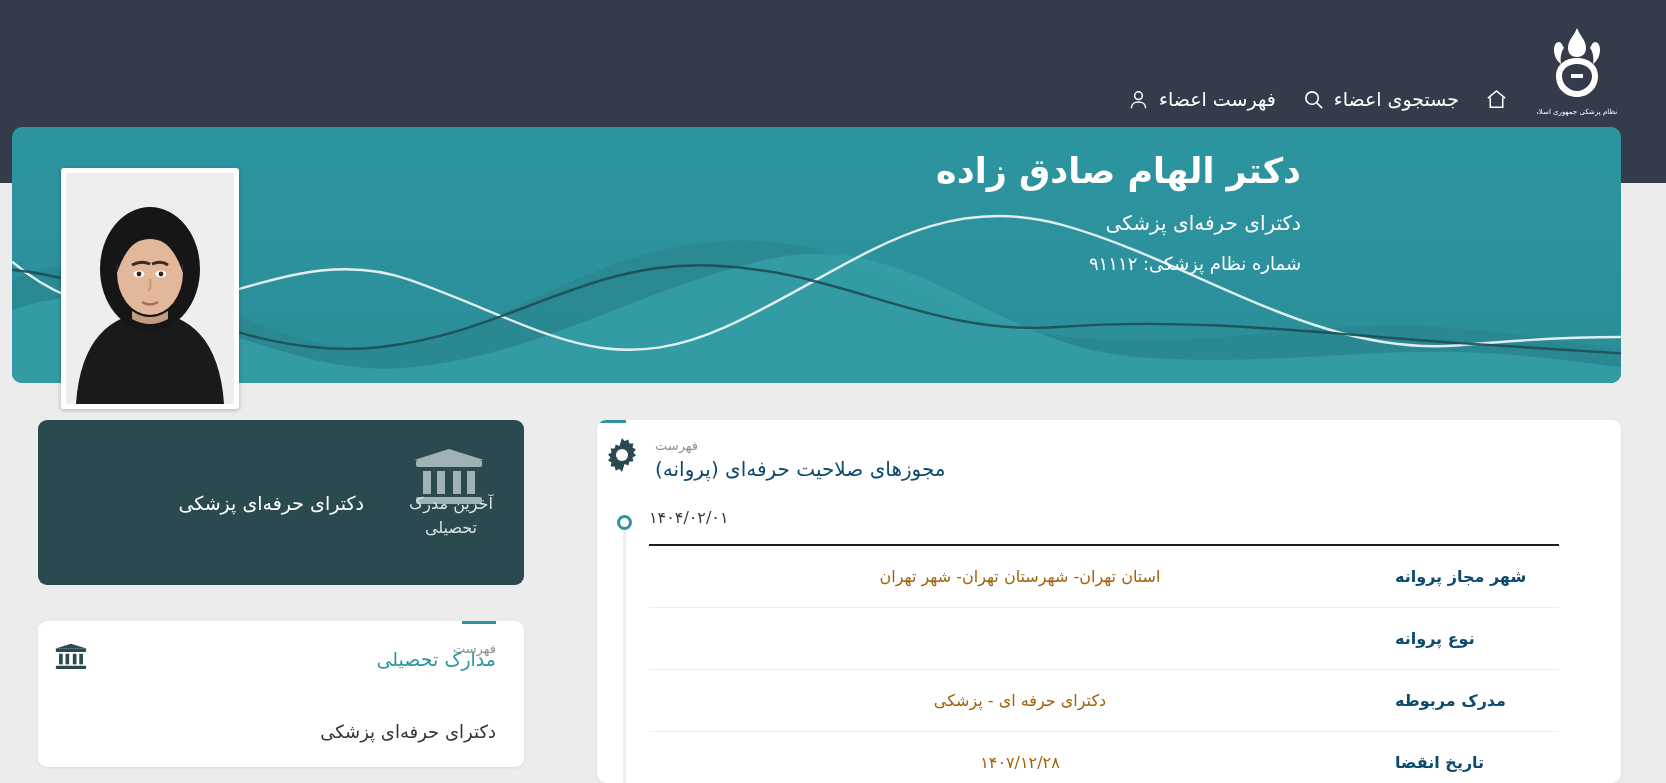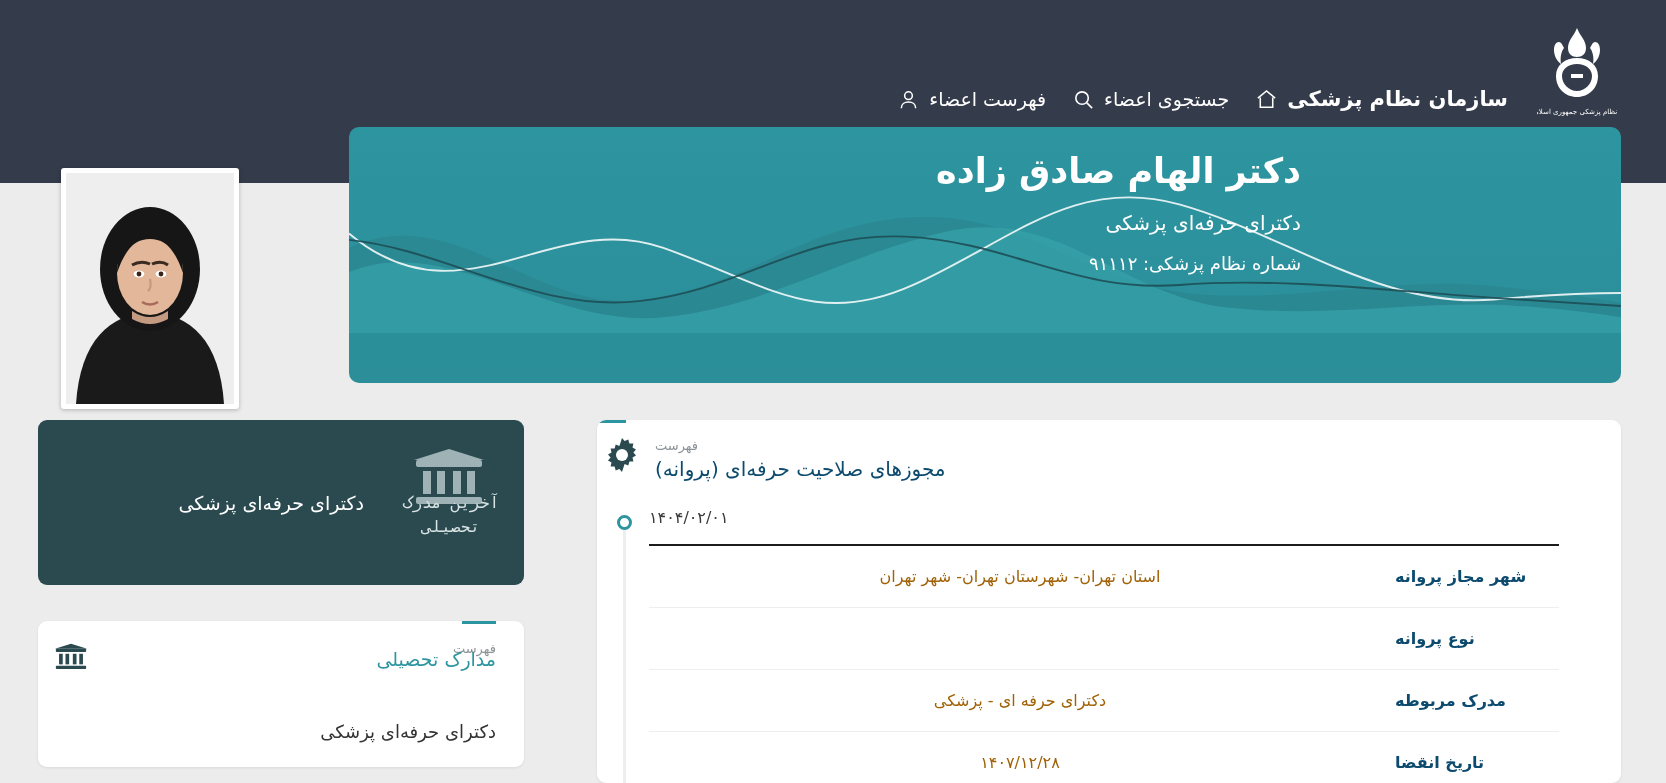--- a/index.html
+++ b/index.html
@@ -49,21 +49,21 @@
     cursor: pointer;
   }
   .nav-item .ico { display: flex; align-items: center; }
   .nav-org { font-size: 21px; font-weight: bold; }
 
   
   .hero {
     position: absolute;
     top: 127px;
     right: 45px;
-    width: 1272px;
+    width: 1609px;
     height: 256px;
     background: linear-gradient(180deg, #2d95a0 0%, #2b8e99 100%);
     border-radius: 10px;
     overflow: hidden;
     padding-left: 19px;
   }
   .hero-wave { position: absolute; inset: 0; }
   .hero-text {
     position: absolute;
     top: 24px;
@@ -102,21 +102,20 @@
   }
   .side-card-dark .label {
     position: absolute;
     right: 18px;
     top: 72px;
     width: 110px;
     text-align: center;
     font-size: 16px;
     line-height: 1.5;
     color: #d8e3e4;
-    font-family: Liberation Mono, monospace;
   }
   .side-card-dark .bank-ico {
     position: absolute;
     right: 38px;
     top: 28px;
   }
   .side-card-dark .value {
     position: absolute;
     right: 160px;
     top: 72px;
@@ -247,21 +246,20 @@
           <path d="M22 20 c-3 0 -5 3 -5 8 0 6 3 11 7 14 -1-6 0-12 3-16 -2-4 -3-6 -5-6z"></path>
           <path d="M58 20 c-2 0 -3 2 -5 6 3 4 4 10 3 16 4-3 7-8 7-14 0-5-2-8-5-8z"></path>
           <path d="M40 36 c-12 0 -21 7 -21 18 0 12 9 21 21 21 12 0 21-9 21-21 0-11-9-18-21-18z m0 6 c9 0 15 5 15 12 0 8-7 15-15 15 -8 0-15-7-15-15 0-7 6-12 15-12z"></path>
           <path d="M34 52 h12 v4 h-12z"></path>
         </g>
         <text x="40" y="92" font-size="7" text-anchor="middle" fill="#ffffff" font-family="DejaVu Sans, sans-serif">سازمان نظام پزشکی جمهوری اسلامی ایران</text>
       </svg>
     </div>
 
     <div class="nav-item nav-org">
-      <span>سازمان نظام پزشکی</span>
       <span class="ico">
         <svg width="23" height="23" viewBox="0 0 24 24" fill="none" stroke="#ffffff" stroke-width="1.6">
           <path d="M3 10.5 12 3l9 7.5"></path>
             <path d="M5.5 9.8V20h13V9.8"></path>
         </svg>
       </span>
     </div>
 
     <div class="nav-item">
       <span>جستجوی اعضاء</span>

